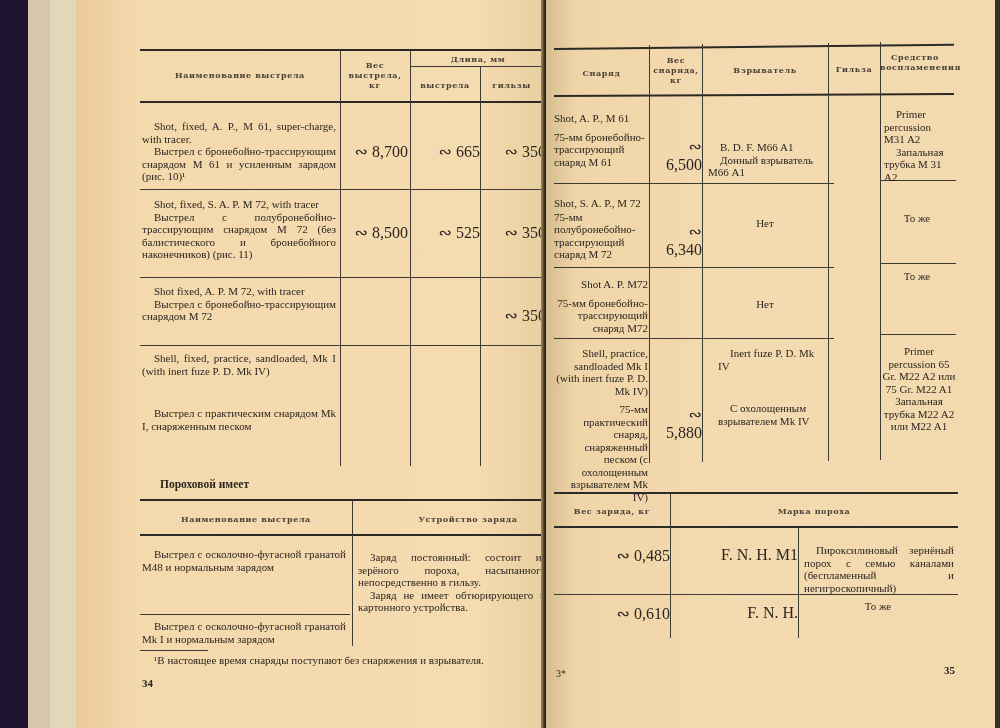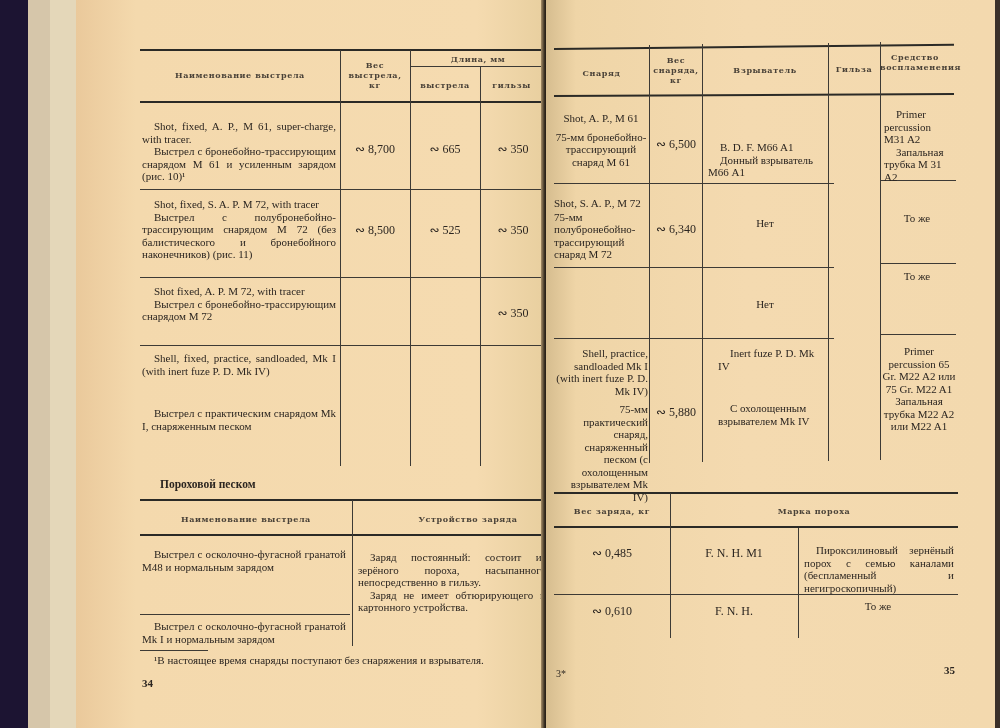--- a/index.html
+++ b/index.html
@@ -14,21 +14,21 @@
 .gutter{position:absolute;left:541px;top:0;width:10px;height:728px;background:linear-gradient(90deg,#a88f68,#2a2218 40%,#2a2218 60%,#c0a57a)}
 .rightedge{position:absolute;right:0;top:0;width:5px;height:728px;background:#3a2f28}
 .abs{position:absolute}
 .hl{position:absolute;height:0;border-top:2px solid #2b2a26}
 .hlt{position:absolute;height:0;border-top:1px solid #3d3a35}
 .vl{position:absolute;width:0;border-left:1px solid #3d3a35}
 .hdr{font-family:"DejaVu Serif",serif;font-size:8px;letter-spacing:0.6px;color:#4a4238;text-align:center;font-weight:bold}
 .cell{font-size:11px;line-height:12.5px;color:#2c2621}
 .just{text-align:justify}
 .c{text-align:center}
-.num{font-size:12px;text-align:center;color:#2c2621}
+.num{font-size:16px;text-align:right;color:#2c2621}
 .bold{font-weight:bold}
 .ind{text-indent:12px}
 </style>
 </head>
 <body>
 
 <div class="spine"></div>
 <div class="edge1"></div>
 <div class="edge2"></div>
 
@@ -70,21 +70,21 @@
     <div class="ind">Shot fixed, A. P. M 72, with tracer</div>
     <div class="ind">Выстрел с бронебойно-трассирующим снарядом М 72</div>
   </div>
   <div class="abs num" style="left:404px;top:306px;width:66px">∾ 350</div>
 
   <div class="abs cell just" style="left:66px;top:352px;width:194px">
     <div class="ind">Shell, fixed, practice, sandloaded, Mk I (with inert fuze P. D. Mk IV)</div>
     <div class="ind" style="margin-top:30px">Выстрел с практическим снарядом Mk I, снаряженным песком</div>
   </div>
 
-  <div class="abs cell bold" style="left:84px;top:478px;font-size:11.5px">Пороховой песком</div>
+  <div class="abs cell bold" style="left:84px;top:478px;font-size:11.5px">Пороховой имеет</div>
 
   <div class="hl" style="left:64px;top:499px;width:406px"></div>
   <div class="hl" style="left:64px;top:534px;width:406px"></div>
   <div class="hlt" style="left:64px;top:614px;width:210px"></div>
   <div class="vl" style="left:276px;top:500px;height:146px"></div>
 
   <div class="abs hdr" style="left:64px;top:514px;width:212px">Наименование выстрела</div>
   <div class="abs hdr" style="left:276px;top:514px;width:232px">Устройство заряда</div>
 
   <div class="abs cell just ind" style="left:66px;top:548px;width:204px">Выстрел с осколочно-фугасной гранатой М48 и нормальным зарядом</div>
@@ -115,21 +115,21 @@
   <div class="vl" style="left:156px;top:44px;height:418px"></div>
   <div class="vl" style="left:282px;top:43px;height:418px"></div>
   <div class="vl" style="left:334px;top:42px;height:418px"></div>
 
   <div class="abs hdr" style="left:8px;top:68px;width:95px">Снаряд</div>
   <div class="abs hdr" style="left:104px;top:55px;width:52px">Вес снаряда, кг</div>
   <div class="abs hdr" style="left:156px;top:65px;width:126px">Взрыватель</div>
   <div class="abs hdr" style="left:282px;top:64px;width:52px">Гильза</div>
   <div class="abs hdr" style="left:334px;top:52px;width:70px">Средство воспламенения</div>
 
-  <div class="abs cell" style="left:8px;top:112px;width:94px;text-align:center">
+  <div class="abs cell" style="left:8px;top:112px;width:94px;text-align:left">
     <div>Shot, A. P., M 61</div>
     <div style="margin-top:6px">75-мм бронебойно-трассирующий снаряд М 61</div>
   </div>
   <div class="abs num" style="left:104px;top:137px;width:52px">∾ 6,500</div>
   <div class="abs cell" style="left:162px;top:141px;width:118px">
     <div class="ind">B. D. F. M66 A1</div>
     <div class="ind">Донный взрыватель М66 А1</div>
   </div>
   <div class="abs cell" style="left:338px;top:108px;width:70px">
     <div class="ind">Primer percussion M31 A2</div>
@@ -137,20 +137,24 @@
   </div>
 
   <div class="abs cell" style="left:8px;top:197px;width:94px;text-align:left">
     <div>Shot, S. A. P., M 72</div>
     <div style="margin-top:1px">75-мм полубронебойно-трассирующий снаряд М 72</div>
   </div>
   <div class="abs num" style="left:104px;top:222px;width:52px">∾ 6,340</div>
   <div class="abs cell c" style="left:156px;top:217px;width:126px">Нет</div>
   <div class="abs cell c" style="left:334px;top:212px;width:74px">То же</div>
 
+  <div class="abs cell" style="left:8px;top:278px;width:94px;text-align:right">
+    <div>Shot A. P. M72</div>
+    <div style="margin-top:6px">75-мм бронебойно-трассирующий снаряд М72</div>
+  </div>
   <div class="abs cell c" style="left:156px;top:298px;width:126px">Нет</div>
   <div class="abs cell c" style="left:334px;top:270px;width:74px">То же</div>
 
   <div class="abs cell" style="left:8px;top:347px;width:94px;text-align:right">
     <div>Shell, practice, sandloaded Mk I (with inert fuze P. D. Mk IV)</div>
     <div style="margin-top:6px">75-мм практический снаряд, снаряженный песком (с охолощенным взрывателем Mk IV)</div>
   </div>
   <div class="abs num" style="left:104px;top:405px;width:52px">∾ 5,880</div>
   <div class="abs cell" style="left:172px;top:347px;width:110px">
     <div class="ind">Inert fuze P. D. Mk IV</div>

